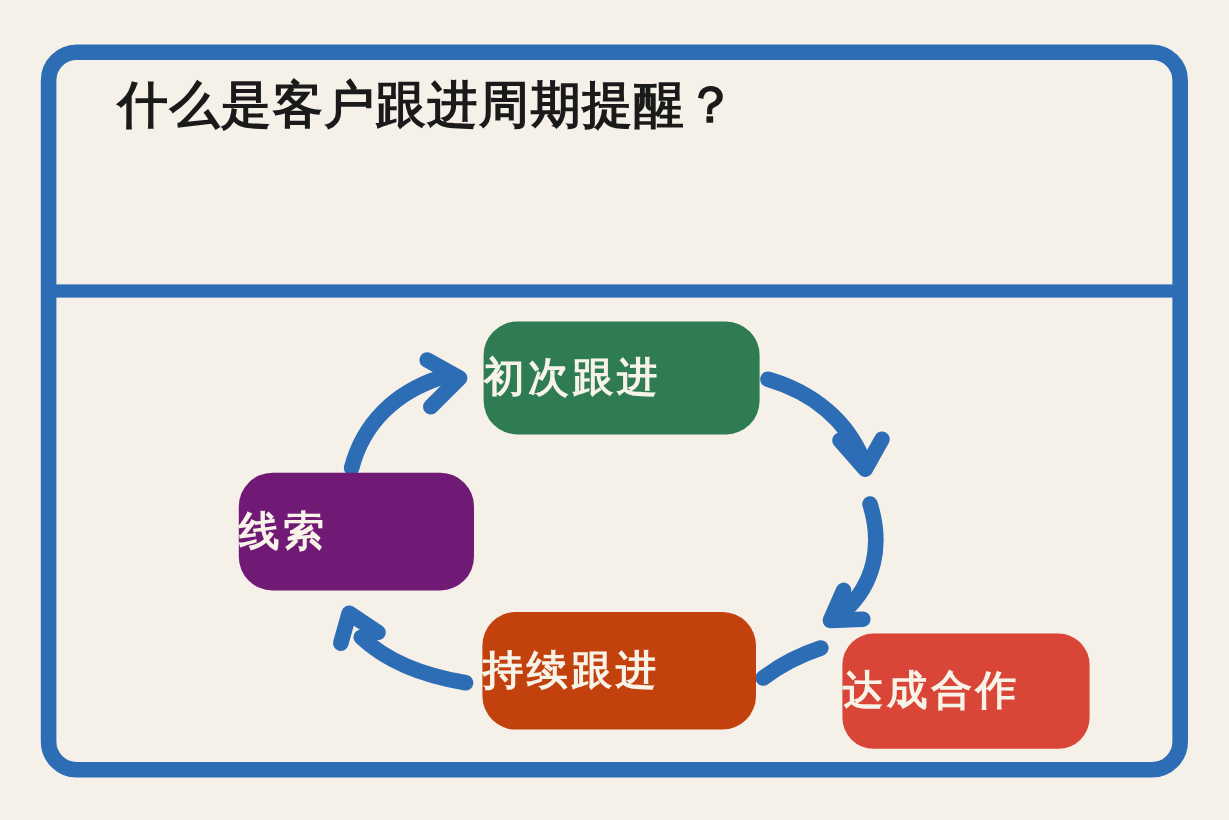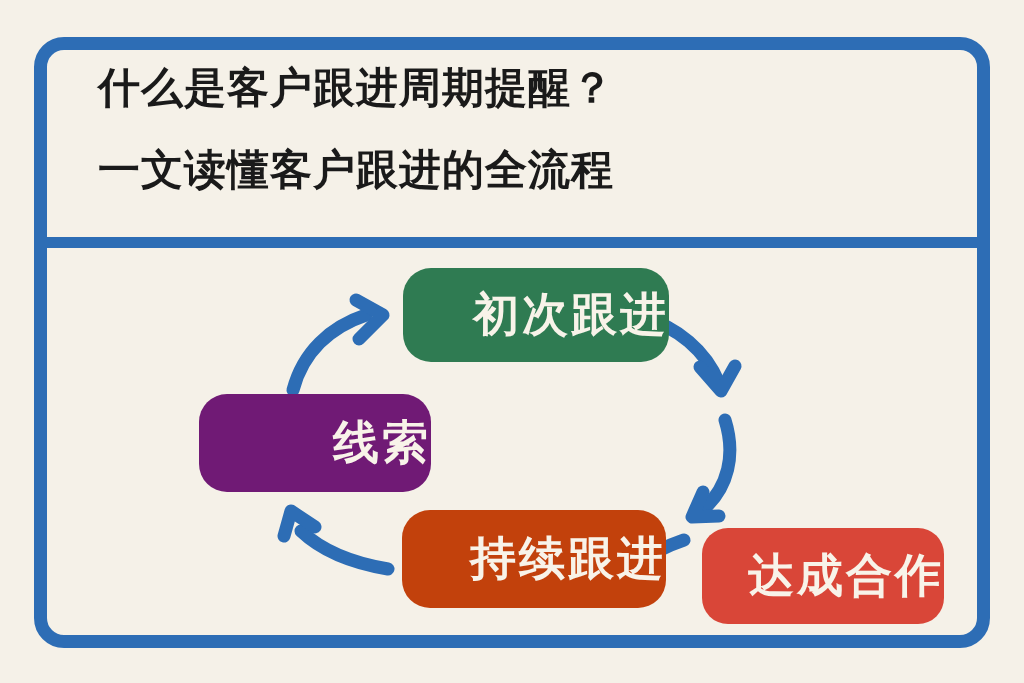--- a/index.html
+++ b/index.html
@@ -31,28 +31,27 @@
     width:880px;
     color:#1a1a1a;
     font-weight:900;
     font-size:42px;
     line-height:82px;
     letter-spacing:1px;
     white-space:nowrap;
   }
   .node{
     position:absolute;
-    display:flex;align-items:center;justify-content:flex-end;
+    display:flex;align-items:center;justify-content:flex-start;
     border-radius:28px;
     color:#f8f3e9;
     font-weight:800;
-    font-size:46px;
+    font-size:34px;
     letter-spacing:3px;
     white-space:nowrap;
-    padding-left:36px;
   }
   .node-first{left:403px;top:268px;width:230px;height:94px;background:#2f7b52;}
   .node-lead{left:199px;top:394px;width:196px;height:98px;background:#701a75;}
   .node-cont{left:402px;top:510px;width:228px;height:98px;background:#c2410c;}
   .node-deal{left:702px;top:528px;width:206px;height:96px;background:#d94638;border-radius:26px;}
   svg.arrows{
     position:absolute;left:0;top:0;
     width:1024px;height:683px;
     pointer-events:none;
   }
@@ -64,21 +63,20 @@
     stroke-linejoin:round;
   }
 </style>
 </head>
 <body>
 
 <div class="frame"></div>
 
 <div class="title">
   <div>什么是客户跟进周期提醒？</div>
-  <div>一文读懂客户跟进的全流程</div>
 </div>
 
 <div class="divider"></div>
 
 <svg class="arrows" viewBox="0 0 1024 683" aria-hidden="true">
 
   <path d="M 293 390 C 303 352 330 327 366 315"></path>
   <path d="M 356 300 L 383 315 L 359 339"></path>
 
   <path d="M 640 316 C 678 327 706 351 719 383"></path>

